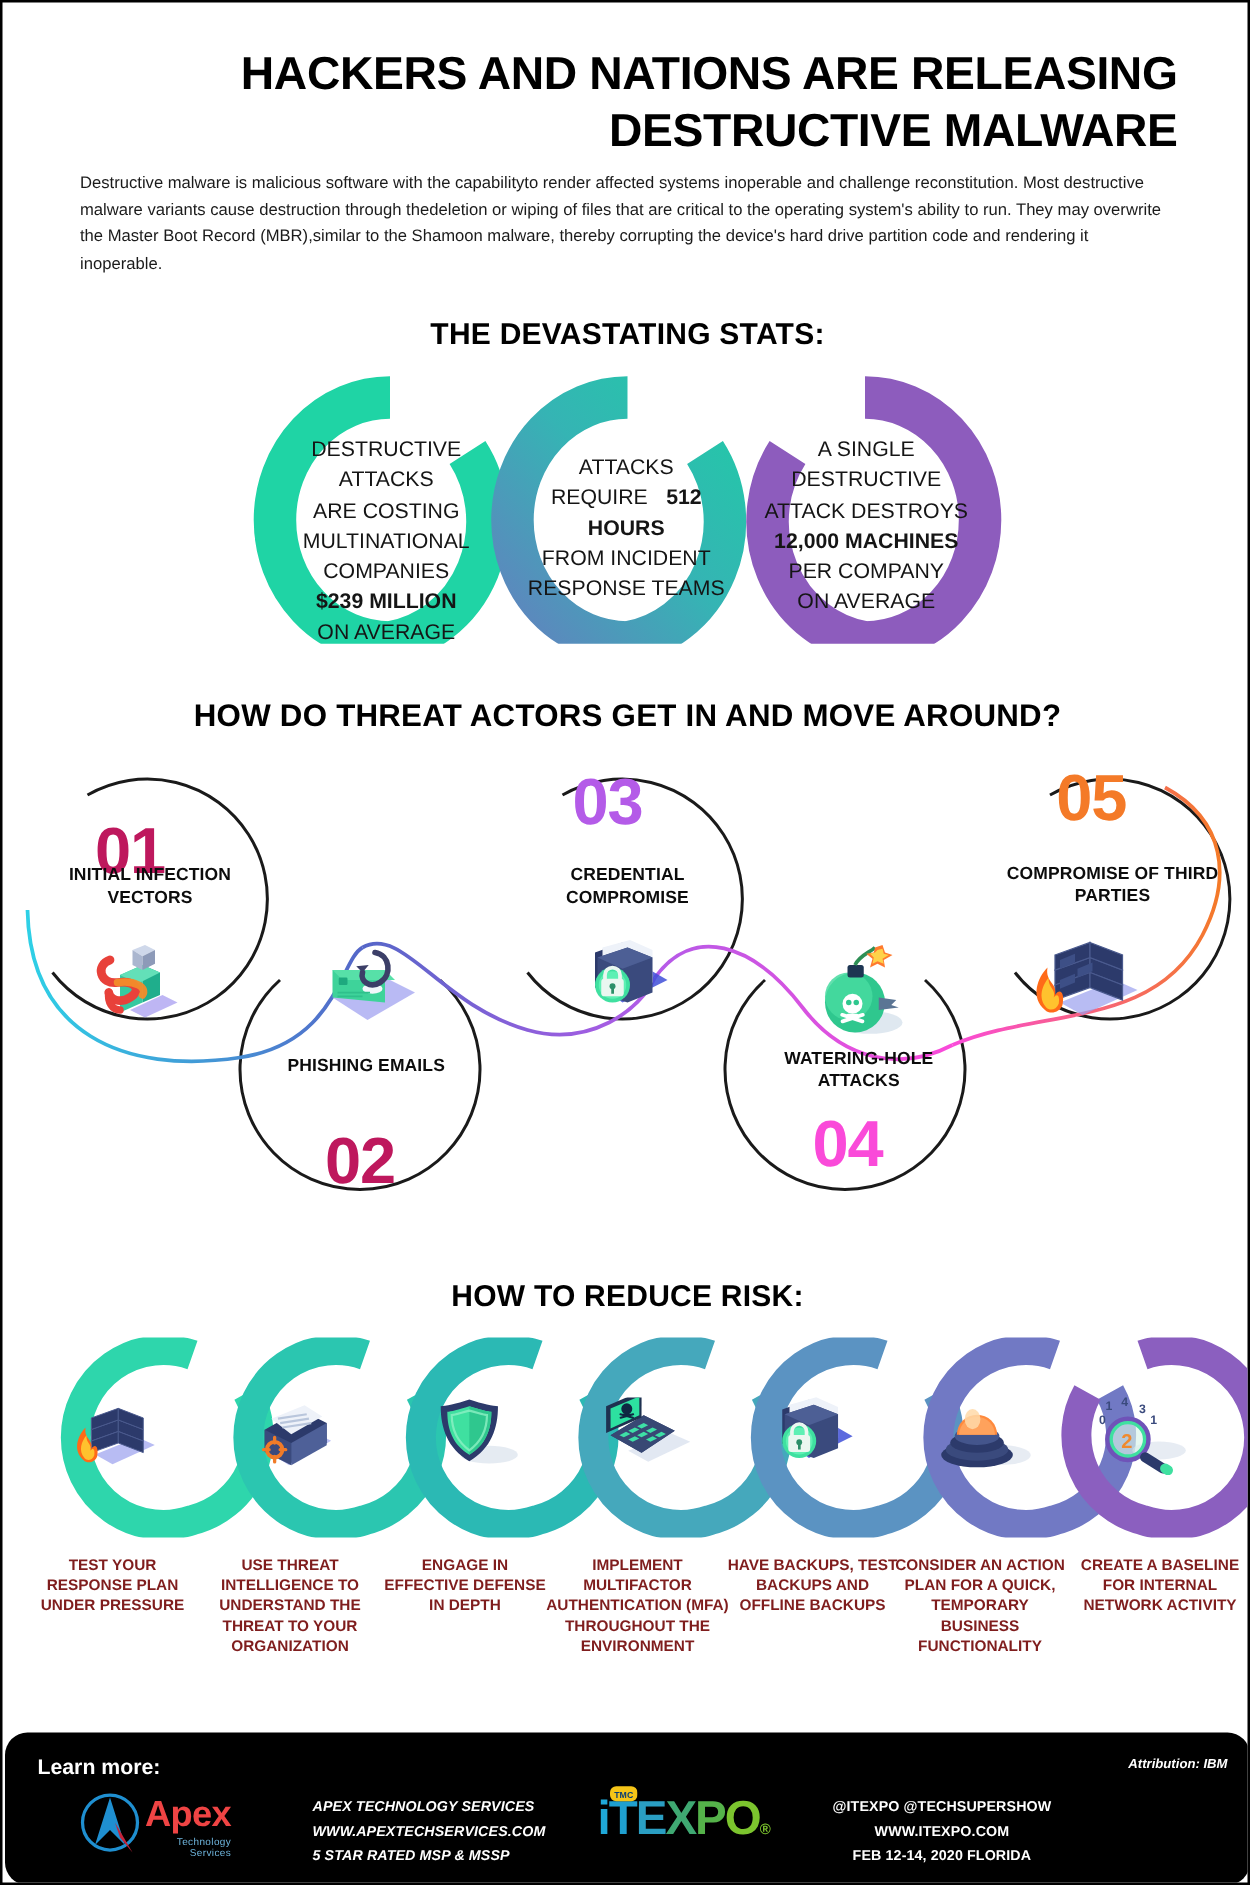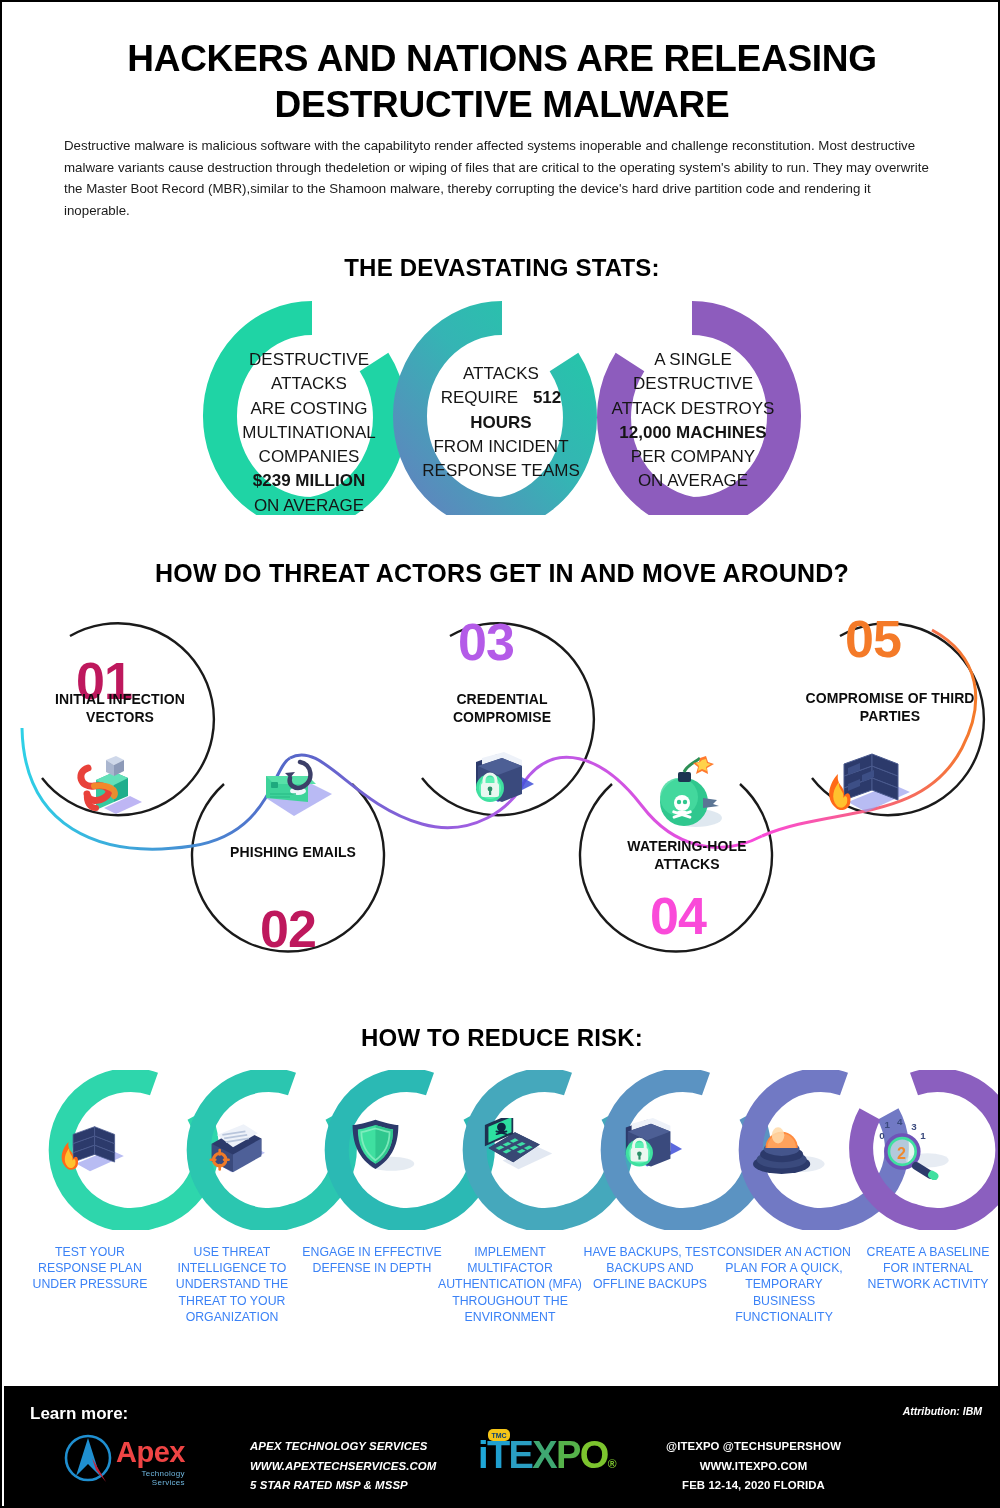--- a/index.html
+++ b/index.html
@@ -13,21 +13,21 @@
     position: relative;
     width: 1000px; height: 1508px;
     background: #ffffff;
     border: 2px solid #000;
     overflow: hidden;
   }
 
   
   .hero-title {
     position: absolute; left: 60px; top: 34px; width: 880px;
-    text-align: center;
+    text-align: right;
     font-size: 37px; font-weight: 900; letter-spacing: -0.3px;
     line-height: 1.25; color: #000;
     font-family: "Liberation Sans", sans-serif;
     text-transform: uppercase;
   }
   .hero-intro {
     position: absolute; left: 62px; top: 133px; width: 876px;
     text-align: left; font-size: 13.3px; line-height: 1.63;
     color: #1b1b1b;
   }
@@ -59,29 +59,29 @@
     position: absolute; text-align: center; font-size: 14px;
     font-weight: 800; line-height: 1.28; color: #0c0c0c;
     text-transform: uppercase; letter-spacing: 0.1px;
   }
   .t-icon { position: absolute; }
 
   
   #risk-wrap { position: absolute; left: 0; top: 1068px; width: 1000px; height: 300px; }
   .r-label {
     position: absolute; text-align: center; width: 140px;
-    font-size: 12.3px; font-weight: 400; line-height: 1.32;
-    color: #3b82f6; text-transform: uppercase;
+    font-size: 12.3px; font-weight: 700; line-height: 1.32;
+    color: #7f1d1d; text-transform: uppercase;
   }
   .r-icon { position: absolute; width: 70px; height: 60px; }
 
   
   #footer {
     position: absolute; left: 2px; top: 1384px;
-    width: 996px; height: 122px; background: #000;
+    width: 996px; height: 122px; background: #000; border-radius: 18px;
   }
   #learn-more {
     position: absolute; left: 26px; top: 18px;
     font-size: 17px; font-weight: 800; color: #fff;
   }
   #attribution {
     position: absolute; right: 18px; top: 19px;
     font-size: 10.5px; font-style: italic; font-weight: 700; color: #fff;
   }
   .foot-text {

